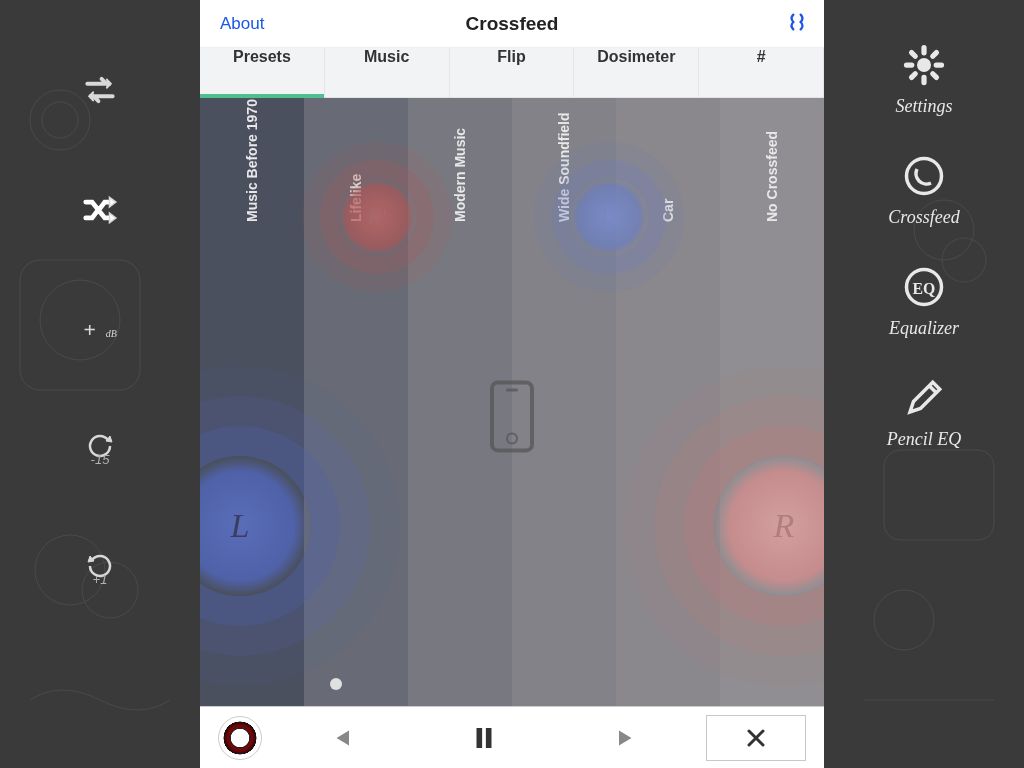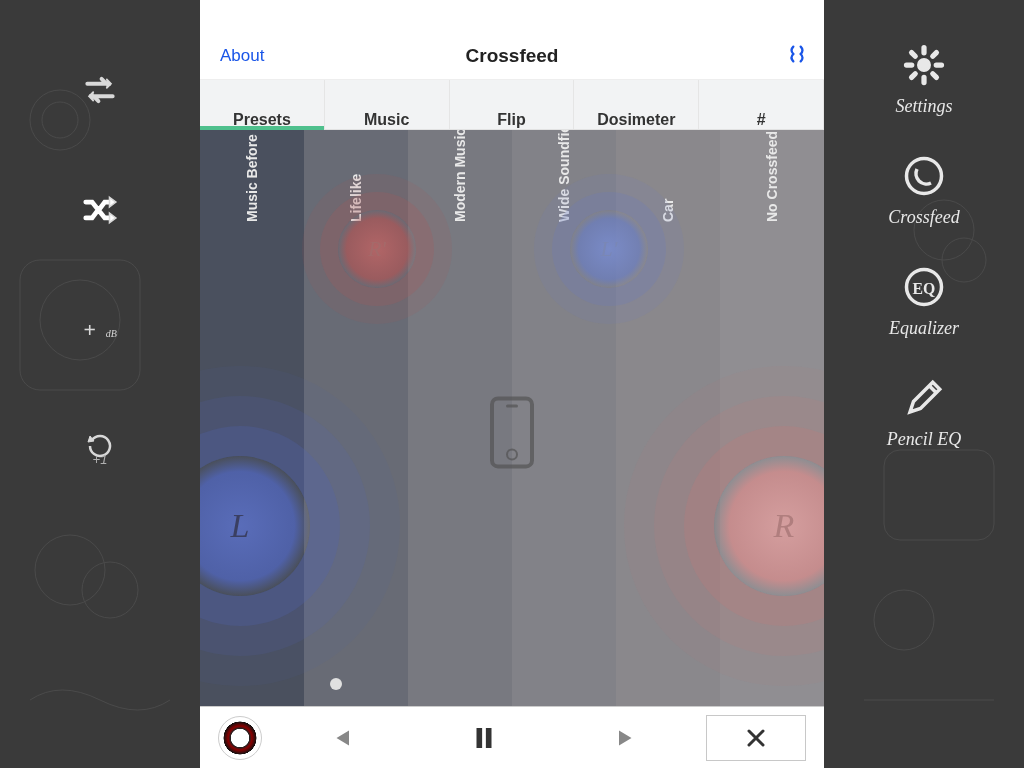--- a/index.html
+++ b/index.html
@@ -43,21 +43,20 @@
     flex-direction:column;
     background:#fff;
   }
   .titlebar {
     height: 48px;
     display:flex;
     align-items:center;
     justify-content:center;
     position:relative;
     border-bottom:1px solid #eee;
-    margin-top:32px;
   }
   .titlebar .about {
     position:absolute;
     left:20px;
     color:#1a56e8;
     font-size:17px;
     font-weight:500;
     cursor:pointer;
   }
   .titlebar .title {
@@ -72,21 +71,21 @@
   }
   .tabrow {
     height: 50px;
     display:flex;
     background:#f2f3f4;
     border-bottom:1px solid #e2e2e2;
   }
   .tab {
     flex:1;
     display:flex;
-    align-items:flex-end;
+    align-items:flex-start;
     justify-content:center;
     font-size:16px;
     font-weight:600;
     color:#333;
     border-right:1px solid #e5e5e5;
     cursor:pointer;
     position:relative;
   }
   .tab.active::after {
     content:"";
@@ -287,20 +286,27 @@
       </svg>
   </div>
   <div class="sidebar-btn">
     <svg viewBox="0 0 24 24">
         <path d="M3 7h4l8 10h4M3 17h4l3-4m2-2l3-4h4" stroke="#fff" stroke-width="3" fill="none" stroke-linecap="round"></path>
         <path d="M18 4l4 3-4 3zM18 14l4 3-4 3z" fill="#fff"></path>
       </svg>
   </div>
   <div class="sidebar-btn">
     <span class="db-label"><b style="font-size:22px">+</b><span class="db-sub">dB</span></span>
+  </div>
+  <div class="sidebar-btn" style="flex-direction:column">
+    <svg viewBox="0 0 24 24" style="width:30px;height:24px">
+        <path d="M20 6 A10 10 0 1 0 22 12" stroke="#d8d8d8" stroke-width="2.5" fill="none"></path>
+        <path d="M22 2l-4 5 6 1z" fill="#d8d8d8"></path>
+      </svg>
+    <span class="skip-label">-15</span>
   </div>
   <div class="sidebar-btn" style="flex-direction:column">
     <svg viewBox="0 0 24 24" style="width:30px;height:24px">
         <path d="M4 6 A10 10 0 1 1 2 12" stroke="#d8d8d8" stroke-width="2.5" fill="none"></path>
         <path d="M2 2l4 5-6 1z" fill="#d8d8d8"></path>
       </svg>
     <span class="skip-label">+1</span>
   </div>
 </div>
 

